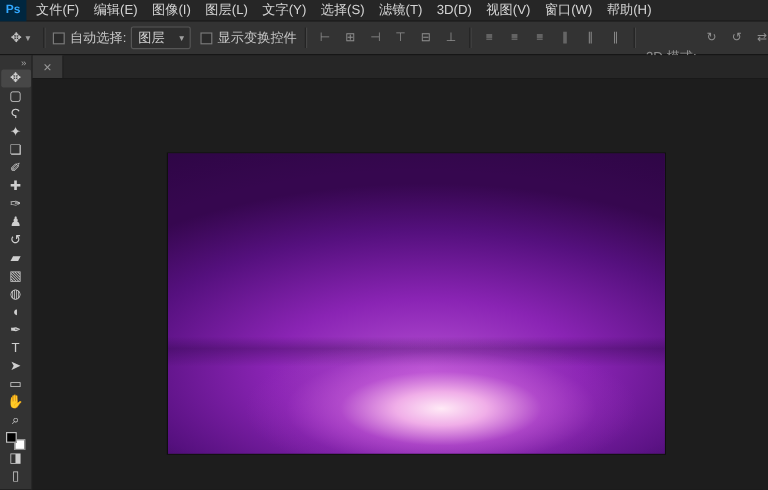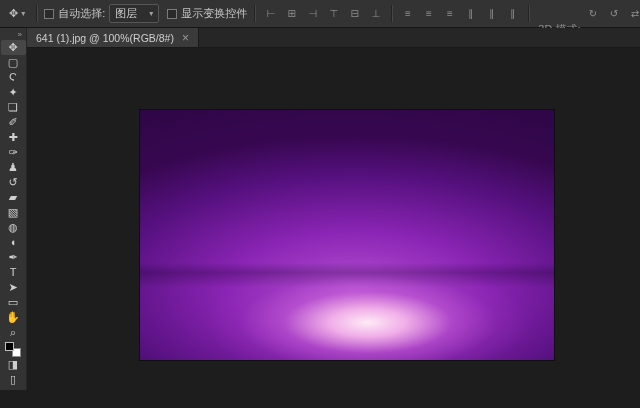--- a/index.html
+++ b/index.html
@@ -68,20 +68,34 @@
         var(--purple_bright,#b44fd2) 0%, var(--purple_mid,#8a24b4) 38%,
         var(--purple_deep,#55107e) 74%, var(--purple_dark,#36074f) 100%),
       linear-gradient(180deg,#42095f 0%,#6a1694 50%,#42095f 100%);
   }
 </style>
 </head>
 <body>
 
 <div class="window">
 
+  <div class="menubar">
+    <div class="ps-logo">Ps</div>
+    <span class="menu-item">文件(F)</span>
+    <span class="menu-item">编辑(E)</span>
+    <span class="menu-item">图像(I)</span>
+    <span class="menu-item">图层(L)</span>
+    <span class="menu-item">文字(Y)</span>
+    <span class="menu-item">选择(S)</span>
+    <span class="menu-item">滤镜(T)</span>
+    <span class="menu-item">3D(D)</span>
+    <span class="menu-item">视图(V)</span>
+    <span class="menu-item">窗口(W)</span>
+    <span class="menu-item">帮助(H)</span>
+  </div>
 
   <div class="optionsbar">
     <div class="tool-preset">
       <span>✥</span>
       <span class="caret">▾</span>
     </div>
     <div class="sep"></div>
     <span class="cb"></span>
     <span class="opt-label">自动选择:</span>
     <div class="dropdown">
@@ -140,21 +154,20 @@
         <div class="swatch-fg"></div>
         <div class="swatch-bg"></div>
       </div>
       <div class="tool">◨</div>
       <div class="tool">▯</div>
     </div>
 
     <div class="workspace">
       <div class="tabbar">
         <div class="tab">
-          <span>641 (1).jpg @ 100%(RGB/8#)</span>
           <span class="tab-close">×</span>
         </div>
       </div>
       <div class="canvas-image"></div>
     </div>
 
   </div>
 </div>
 
 </body></html>

